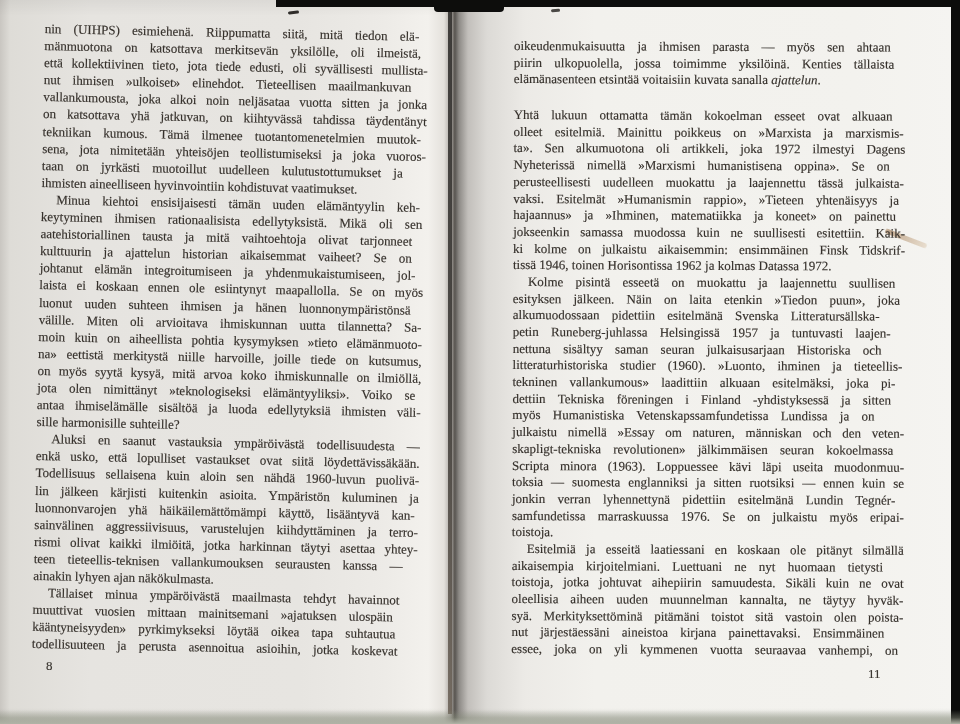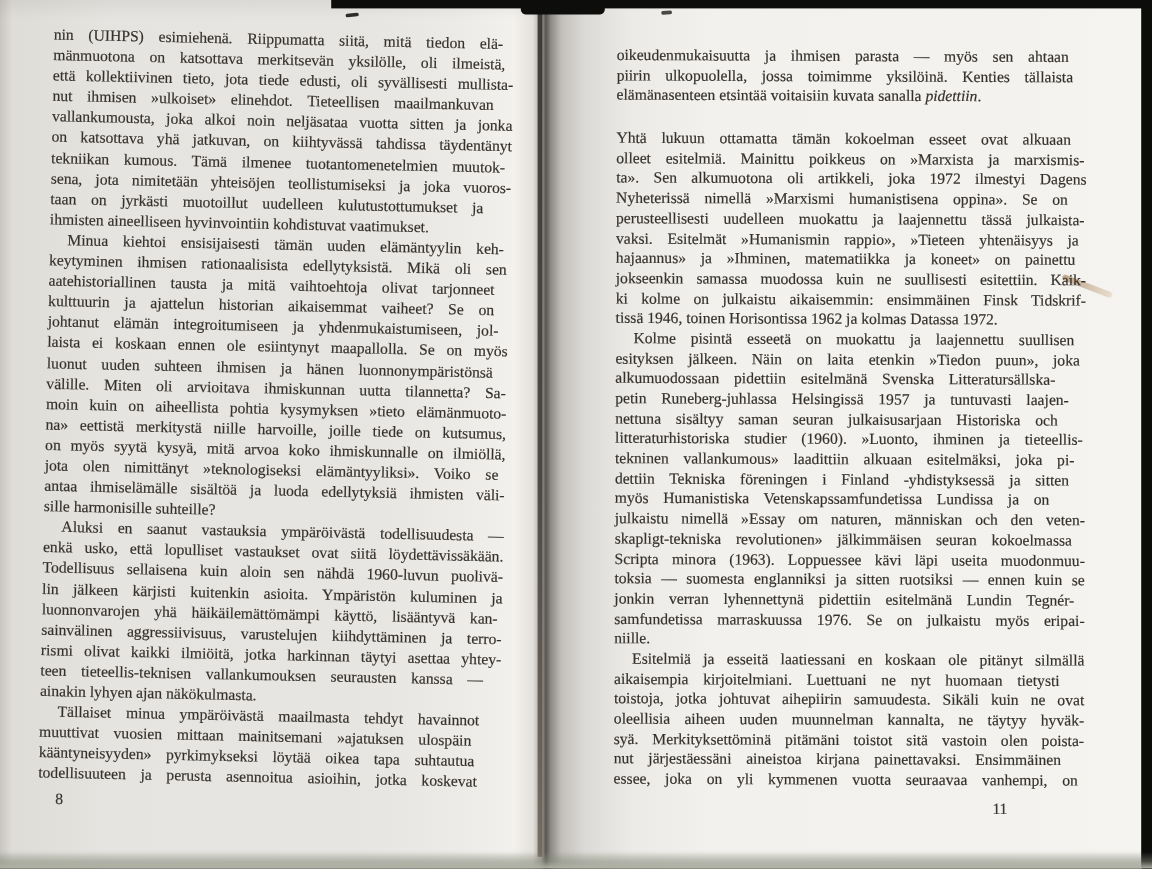--- a/index.html
+++ b/index.html
@@ -34,21 +34,21 @@
   .text-right{left:514px;top:38px;width:392px;transform:rotate(0.25deg);transform-origin:0 0;}
   .text-left .ln{height:17.1px;line-height:17.1px;}
   .text-right .ln{height:16.7px;line-height:16.7px;}
   .ln{white-space:nowrap;text-align:left;}
   .lns{display:inline-block;white-space:nowrap;}
   .in{padding-left:15px;}
   .gap{margin-top:19px;}
   .it{font-style:italic;}
   .pagenum{position:absolute;font-size:13px;color:#3a3631;-webkit-text-stroke:.15px #3a3631;}
   .pn-left{left:46px;top:658px;}
-  .pn-right{left:827px;top:666px;}
+  .pn-right{left:868px;top:666px;}
 </style>
 </head>
 <body>
 
 <div class="scan">
   <div class="page page-left"></div>
   <div class="page page-right"></div>
   <div class="gutter-line"></div>
   <div class="strip-top"></div>
   <div class="strip-right"></div>
@@ -92,21 +92,21 @@
       <div class="ln"><span class="lns" style="word-spacing: 9px;">teen tieteellis-teknisen vallankumouksen seurausten kanssa —</span></div>
       <div class="ln last"><span class="lns">ainakin lyhyen ajan näkökulmasta.</span></div>
       <div class="ln in"><span class="lns" style="word-spacing: 9px;">Tällaiset minua ympäröivästä maailmasta tehdyt havainnot</span></div>
       <div class="ln"><span class="lns" style="word-spacing: 9px;">muuttivat vuosien mittaan mainitsemani »ajatuksen ulospäin</span></div>
       <div class="ln"><span class="lns" style="word-spacing: 9px;">kääntyneisyyden» pyrkimykseksi löytää oikea tapa suhtautua</span></div>
       <div class="ln"><span class="lns" style="word-spacing: 9px;">todellisuuteen ja perusta asennoitua asioihin, jotka koskevat</span></div>
     </div>
   <div class="textcol text-right">
       <div class="ln"><span class="lns" style="word-spacing: 9px;">oikeudenmukaisuutta ja ihmisen parasta — myös sen ahtaan</span></div>
       <div class="ln"><span class="lns" style="word-spacing: 9px;">piirin ulkopuolella, jossa toimimme yksilöinä. Kenties tällaista</span></div>
-      <div class="ln last"><span class="lns"><span>elämänasenteen etsintää voitaisiin kuvata sanalla </span><span class="it">pidettiin</span><span>.</span></span></div>
+      <div class="ln last"><span class="lns"><span>elämänasenteen etsintää voitaisiin kuvata sanalla </span><span class="it">ajattelun</span><span>.</span></span></div>
       <div class="ln gap"><span class="lns" style="word-spacing: 9px;">Yhtä lukuun ottamatta tämän kokoelman esseet ovat alkuaan</span></div>
       <div class="ln"><span class="lns" style="word-spacing: 9px;">olleet esitelmiä. Mainittu poikkeus on »Marxista ja marxismis-</span></div>
       <div class="ln"><span class="lns" style="word-spacing: 8.73346px;">ta». Sen alkumuotona oli artikkeli, joka 1972 ilmestyi Dagens</span></div>
       <div class="ln"><span class="lns" style="word-spacing: 9px;">Nyheterissä nimellä »Marxismi humanistisena oppina». Se on</span></div>
       <div class="ln"><span class="lns" style="word-spacing: 9px;">perusteellisesti uudelleen muokattu ja laajennettu tässä julkaista-</span></div>
       <div class="ln"><span class="lns" style="word-spacing: 9px;">vaksi. Esitelmät »Humanismin rappio», »Tieteen yhtenäisyys ja</span></div>
       <div class="ln"><span class="lns" style="word-spacing: 9px;">hajaannus» ja »Ihminen, matematiikka ja koneet» on painettu</span></div>
       <div class="ln"><span class="lns" style="word-spacing: 7.60612px;">jokseenkin samassa muodossa kuin ne suullisesti esitettiin. Kaik-</span></div>
       <div class="ln"><span class="lns" style="word-spacing: 7.85835px;">ki kolme on julkaistu aikaisemmin: ensimmäinen Finsk Tidskrif-</span></div>
       <div class="ln last"><span class="lns">tissä 1946, toinen Horisontissa 1962 ja kolmas Datassa 1972.</span></div>
@@ -118,21 +118,21 @@
       <div class="ln"><span class="lns" style="word-spacing: 9px;">litteraturhistoriska studier (1960). »Luonto, ihminen ja tieteellis-</span></div>
       <div class="ln"><span class="lns" style="word-spacing: 9px;">tekninen vallankumous» laadittiin alkuaan esitelmäksi, joka pi-</span></div>
       <div class="ln"><span class="lns" style="word-spacing: 9px;">dettiin Tekniska föreningen i Finland -yhdistyksessä ja sitten</span></div>
       <div class="ln"><span class="lns" style="word-spacing: 9px;">myös Humanistiska Vetenskapssamfundetissa Lundissa ja on</span></div>
       <div class="ln"><span class="lns" style="word-spacing: 7.51862px;">julkaistu nimellä »Essay om naturen, människan och den veten-</span></div>
       <div class="ln"><span class="lns" style="word-spacing: 9px;">skapligt-tekniska revolutionen» jälkimmäisen seuran kokoelmassa</span></div>
       <div class="ln"><span class="lns" style="word-spacing: 7.71327px;">Scripta minora (1963). Loppuessee kävi läpi useita muodonmuu-</span></div>
       <div class="ln"><span class="lns" style="word-spacing: 4.67429px;">toksia — suomesta englanniksi ja sitten ruotsiksi — ennen kuin se</span></div>
       <div class="ln"><span class="lns" style="word-spacing: 9px;">jonkin verran lyhennettynä pidettiin esitelmänä Lundin Tegnér-</span></div>
       <div class="ln"><span class="lns" style="word-spacing: 8.94986px;">samfundetissa marraskuussa 1976. Se on julkaistu myös eripai-</span></div>
-      <div class="ln last"><span class="lns">niille.</span></div>
+      <div class="ln last"><span class="lns">toistoja.</span></div>
       <div class="ln in"><span class="lns" style="word-spacing: 6.95416px;">Esitelmiä ja esseitä laatiessani en koskaan ole pitänyt silmällä</span></div>
       <div class="ln"><span class="lns" style="word-spacing: 9px;">aikaisempia kirjoitelmiani. Luettuani ne nyt huomaan tietysti</span></div>
       <div class="ln"><span class="lns" style="word-spacing: 6.74715px;">toistoja, jotka johtuvat aihepiirin samuudesta. Sikäli kuin ne ovat</span></div>
       <div class="ln"><span class="lns" style="word-spacing: 8.64629px;">oleellisia aiheen uuden muunnelman kannalta, ne täytyy hyväk-</span></div>
       <div class="ln"><span class="lns" style="word-spacing: 8.32933px;">syä. Merkityksettöminä pitämäni toistot sitä vastoin olen poista-</span></div>
       <div class="ln"><span class="lns" style="word-spacing: 9px;">nut järjestäessäni aineistoa kirjana painettavaksi. Ensimmäinen</span></div>
       <div class="ln"><span class="lns" style="word-spacing: 9px;">essee, joka on yli kymmenen vuotta seuraavaa vanhempi, on</span></div>
     </div>
 
   <div class="pagenum pn-left">8</div>

